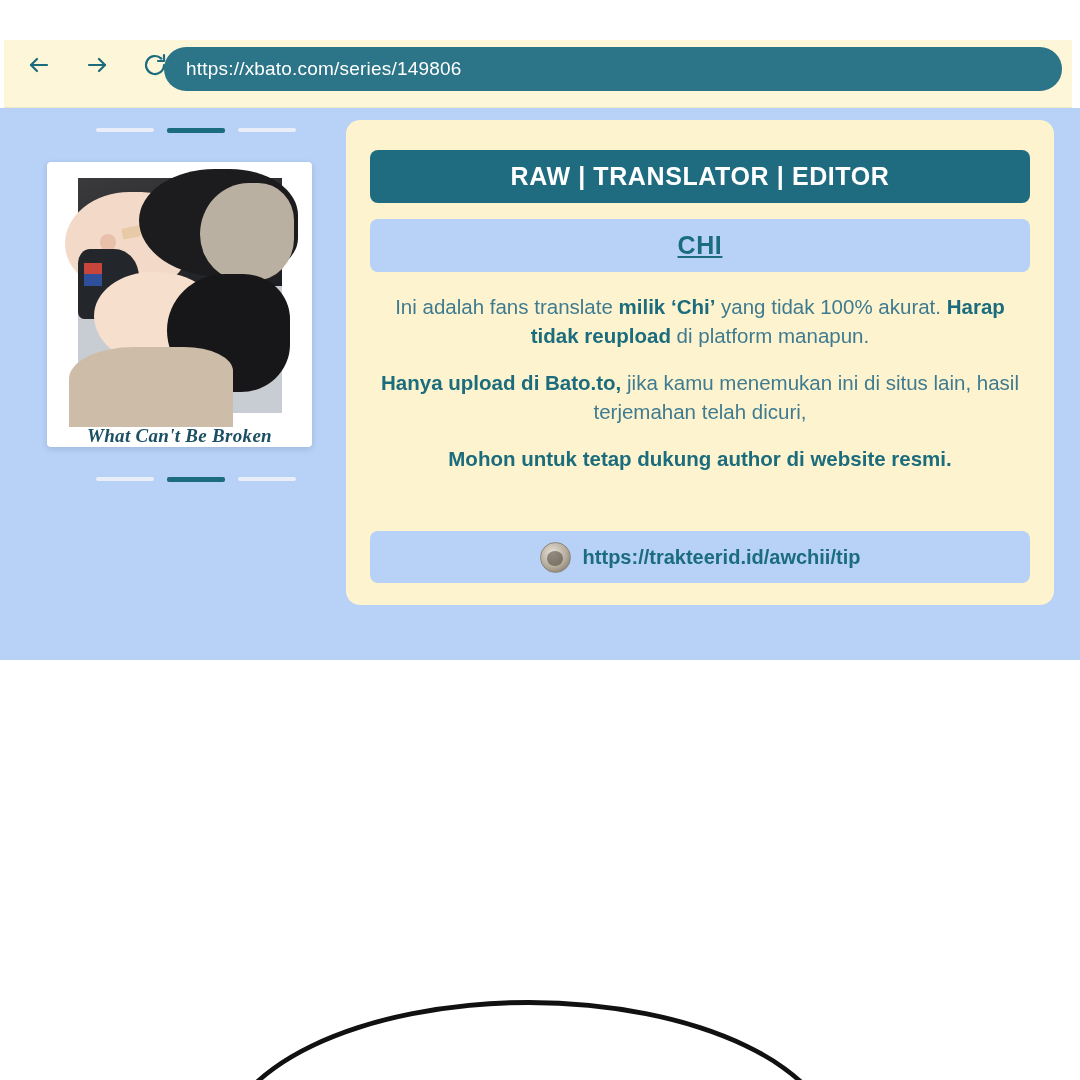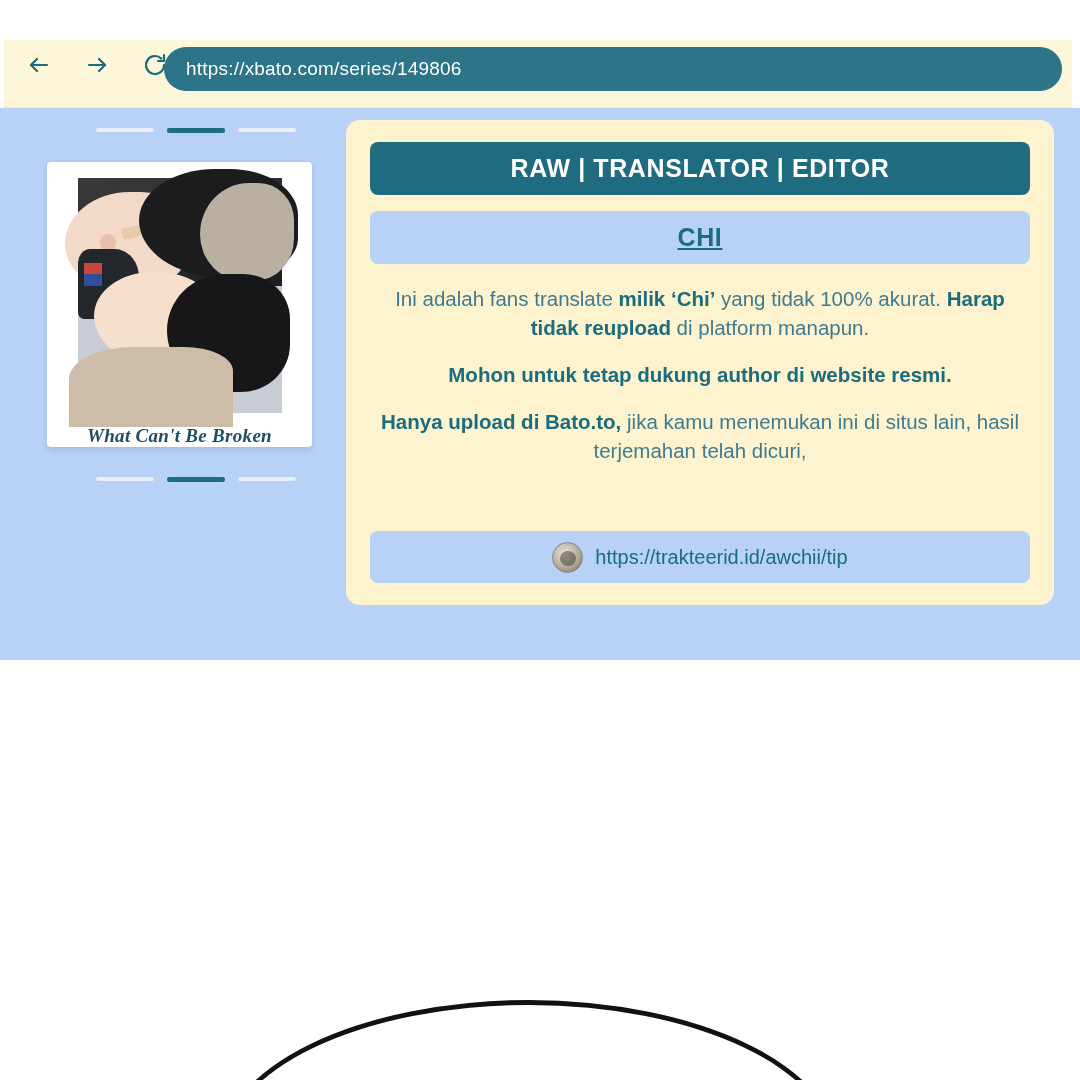--- a/index.html
+++ b/index.html
@@ -133,21 +133,21 @@
            background: #e8c9a8; transform: rotate(-12deg); border-radius: 2px; }
   .ill-ear { position: absolute; left: 11%; top: 24%; width: 8%; height: 7%;
            background: #e9c1ab; border-radius: 50%; }
 
   
   .info-card {
     position: absolute; top: 12px; left: 346px;
     width: 708px; height: 485px;
     background: #fdf3cf;
     border-radius: 14px;
-    padding: 22px 24px;
+    padding: 30px 24px;
   }
   .ribbon {
     width: 100%; height: 53px;
     background: #1f6b80;
     border-radius: 8px;
     display: flex; align-items: center; justify-content: center;
     color: #ffffff;
     font-weight: bold;
     font-size: 25px;
     letter-spacing: 0.6px;
@@ -189,21 +189,21 @@
     background: radial-gradient(circle at 40% 35%, #e8e3da 0%, #b5ab9b 55%, #6e665b 100%);
     border: 1px solid #8d857a;
     position: relative; overflow: hidden;
   }
   .avatar::after {
     content: ""; position: absolute; left: 22%; top: 30%;
     width: 56%; height: 50%; border-radius: 50%;
     background: #4a4239; opacity: 0.55;
   }
   .link-text {
-    color: #1b6c7d; font-weight: normal; font-size: 20px;
+    color: #1b6c7d; font-weight: bold; font-size: 20px;
   }
 
   
   .white-panel {
     position: absolute; top: 552px; left: 0;
     width: 1080px; height: 420px;
     background: #ffffff;
   }
   .bubble {
     position: absolute;
@@ -286,26 +286,26 @@
       </div>
 
       <div class="info-card">
         <div class="ribbon">RAW | TRANSLATOR | EDITOR</div>
         <div class="chi-bar">CHI</div>
 
         <div class="body-text">
           <div class="para">
             Ini adalah fans translate <span class="b">milik ‘Chi’</span> yang tidak 100% akurat. <span class="b">Harap tidak reupload</span> di platform manapun.
           </div>
+          <div class="para">
+            <span class="b">Hanya upload di Bato.to,</span> jika kamu menemukan ini di situs lain, hasil terjemahan telah dicuri,
+          </div>
           <div class="para strong">
             Mohon untuk tetap dukung author di website resmi.
           </div>
-          <div class="para">
-            <span class="b">Hanya upload di Bato.to,</span> jika kamu menemukan ini di situs lain, hasil terjemahan telah dicuri,
-          </div>
         </div>
 
         <div class="link-bar">
           <div class="avatar"></div>
           <div class="link-text">https://trakteerid.id/awchii/tip</div>
         </div>
       </div>
     </div>
 
     <div class="white-panel">

